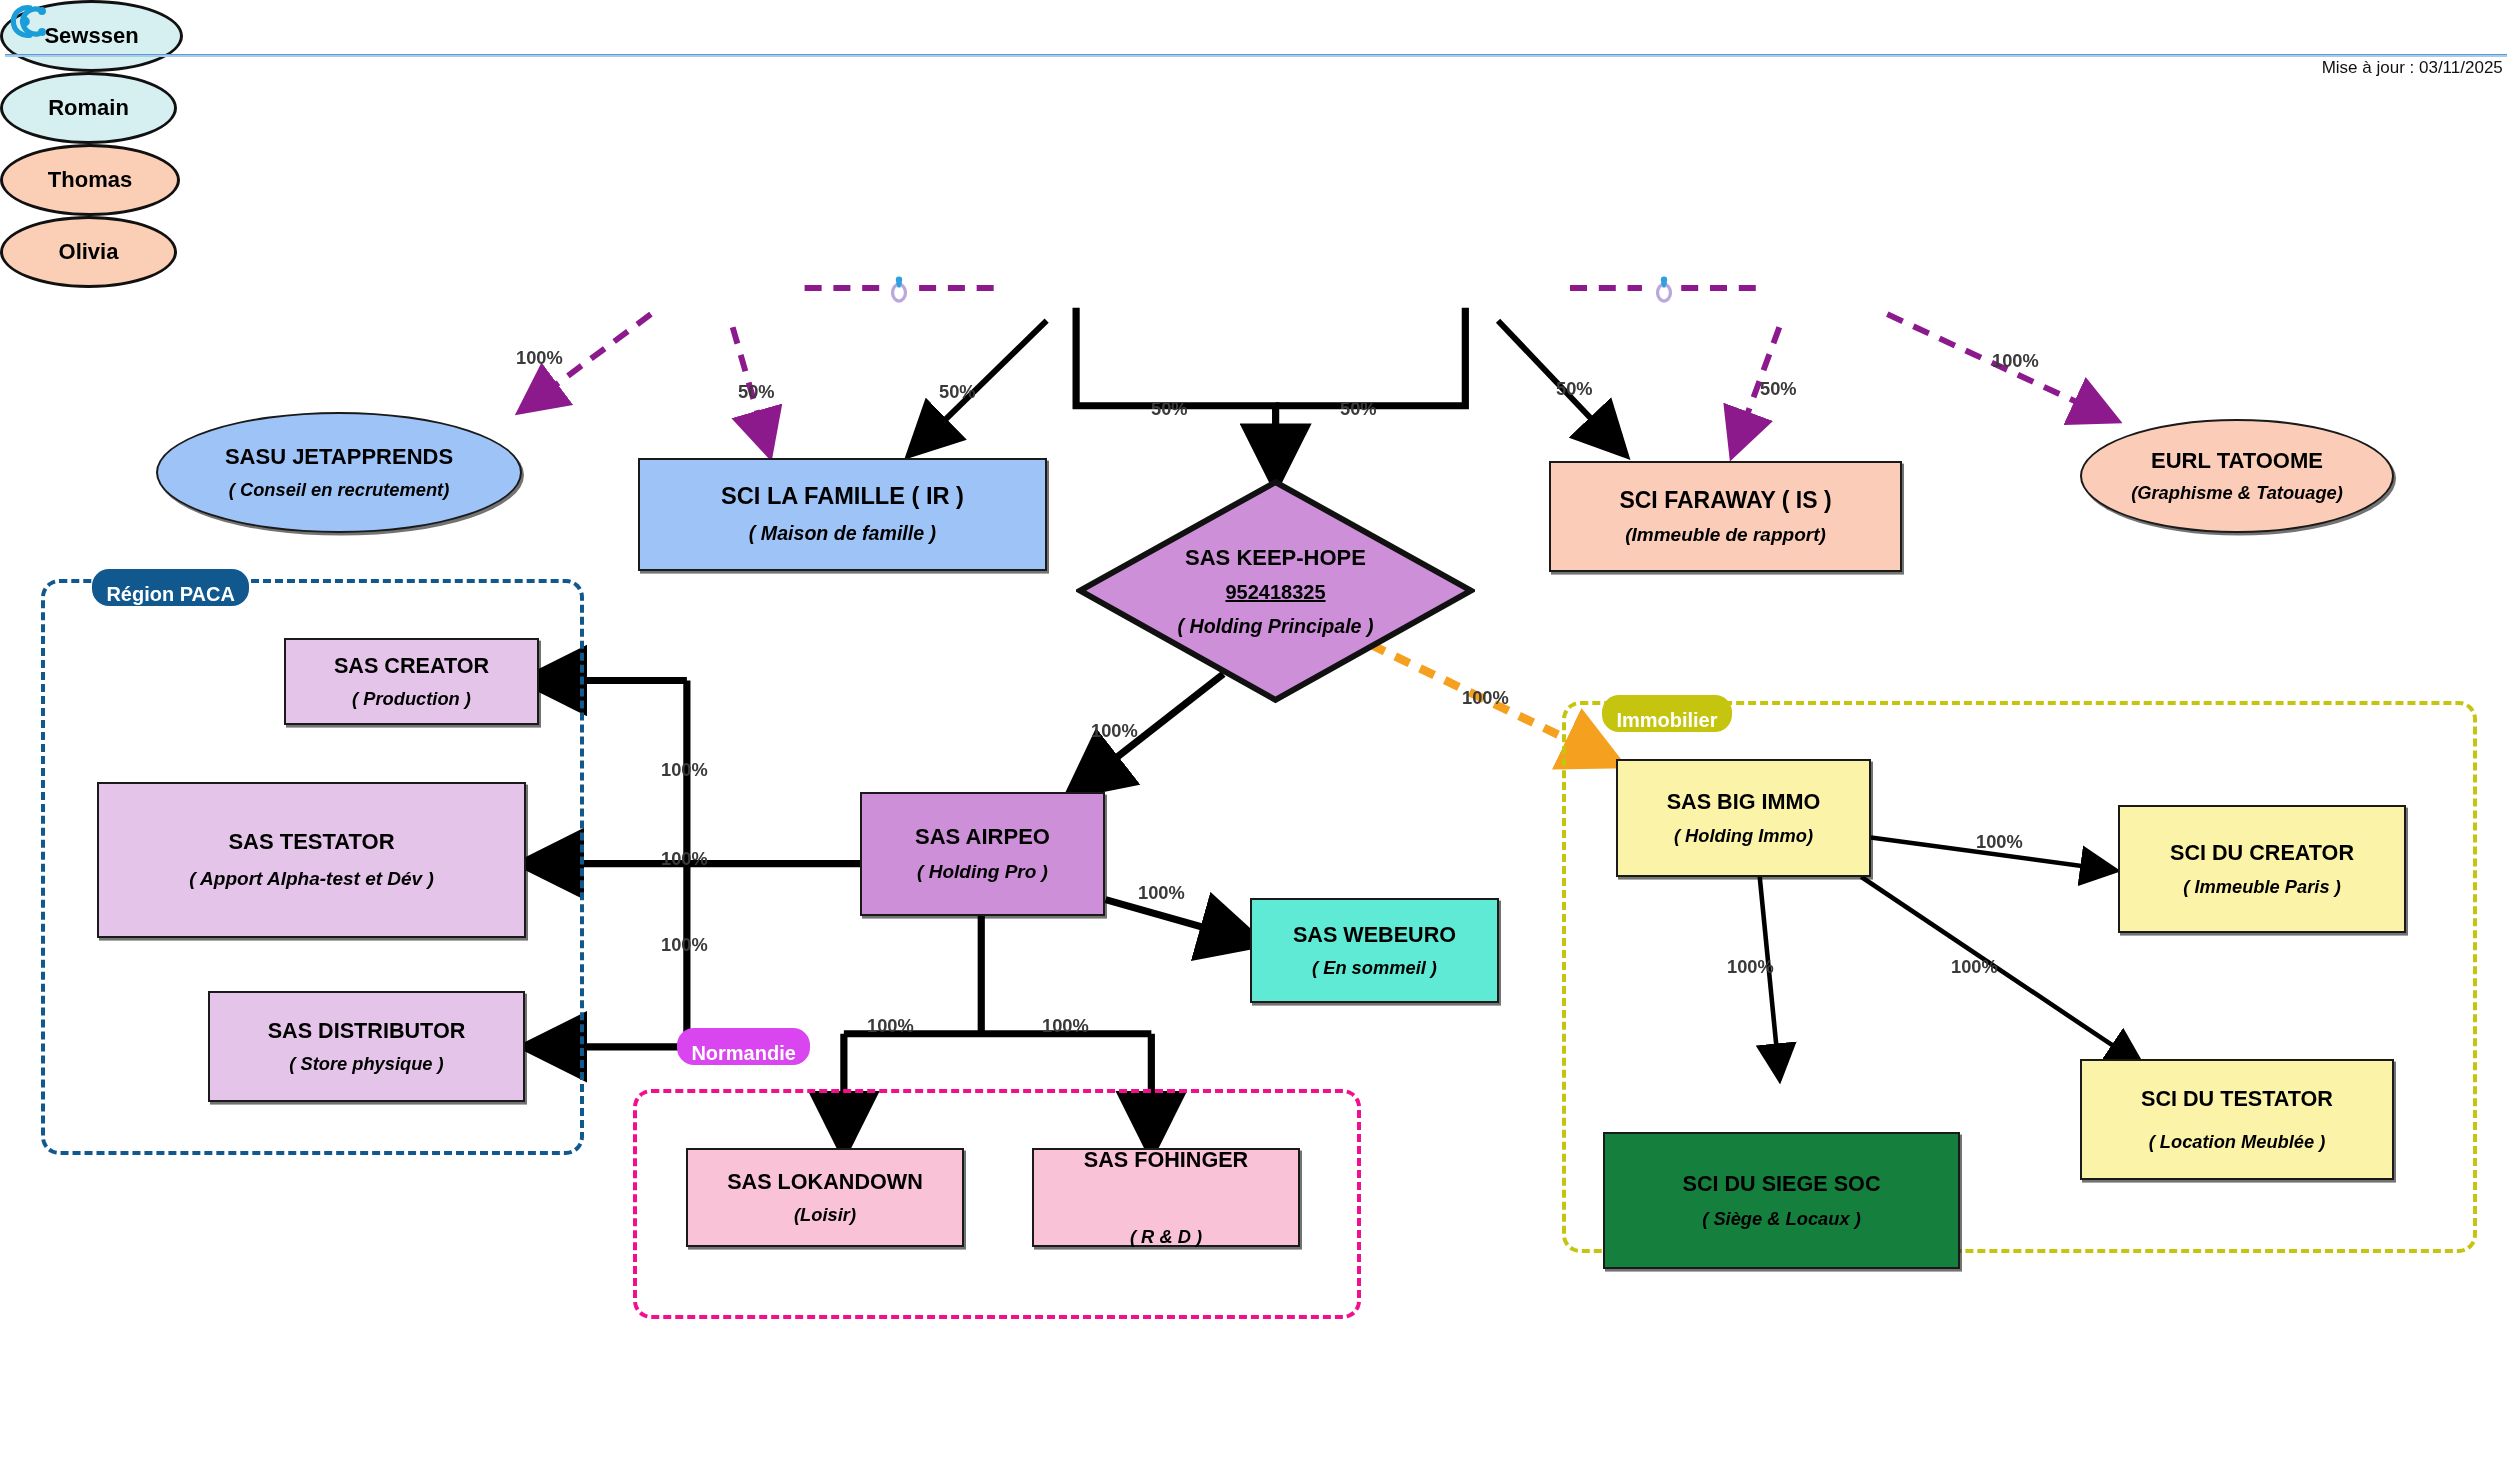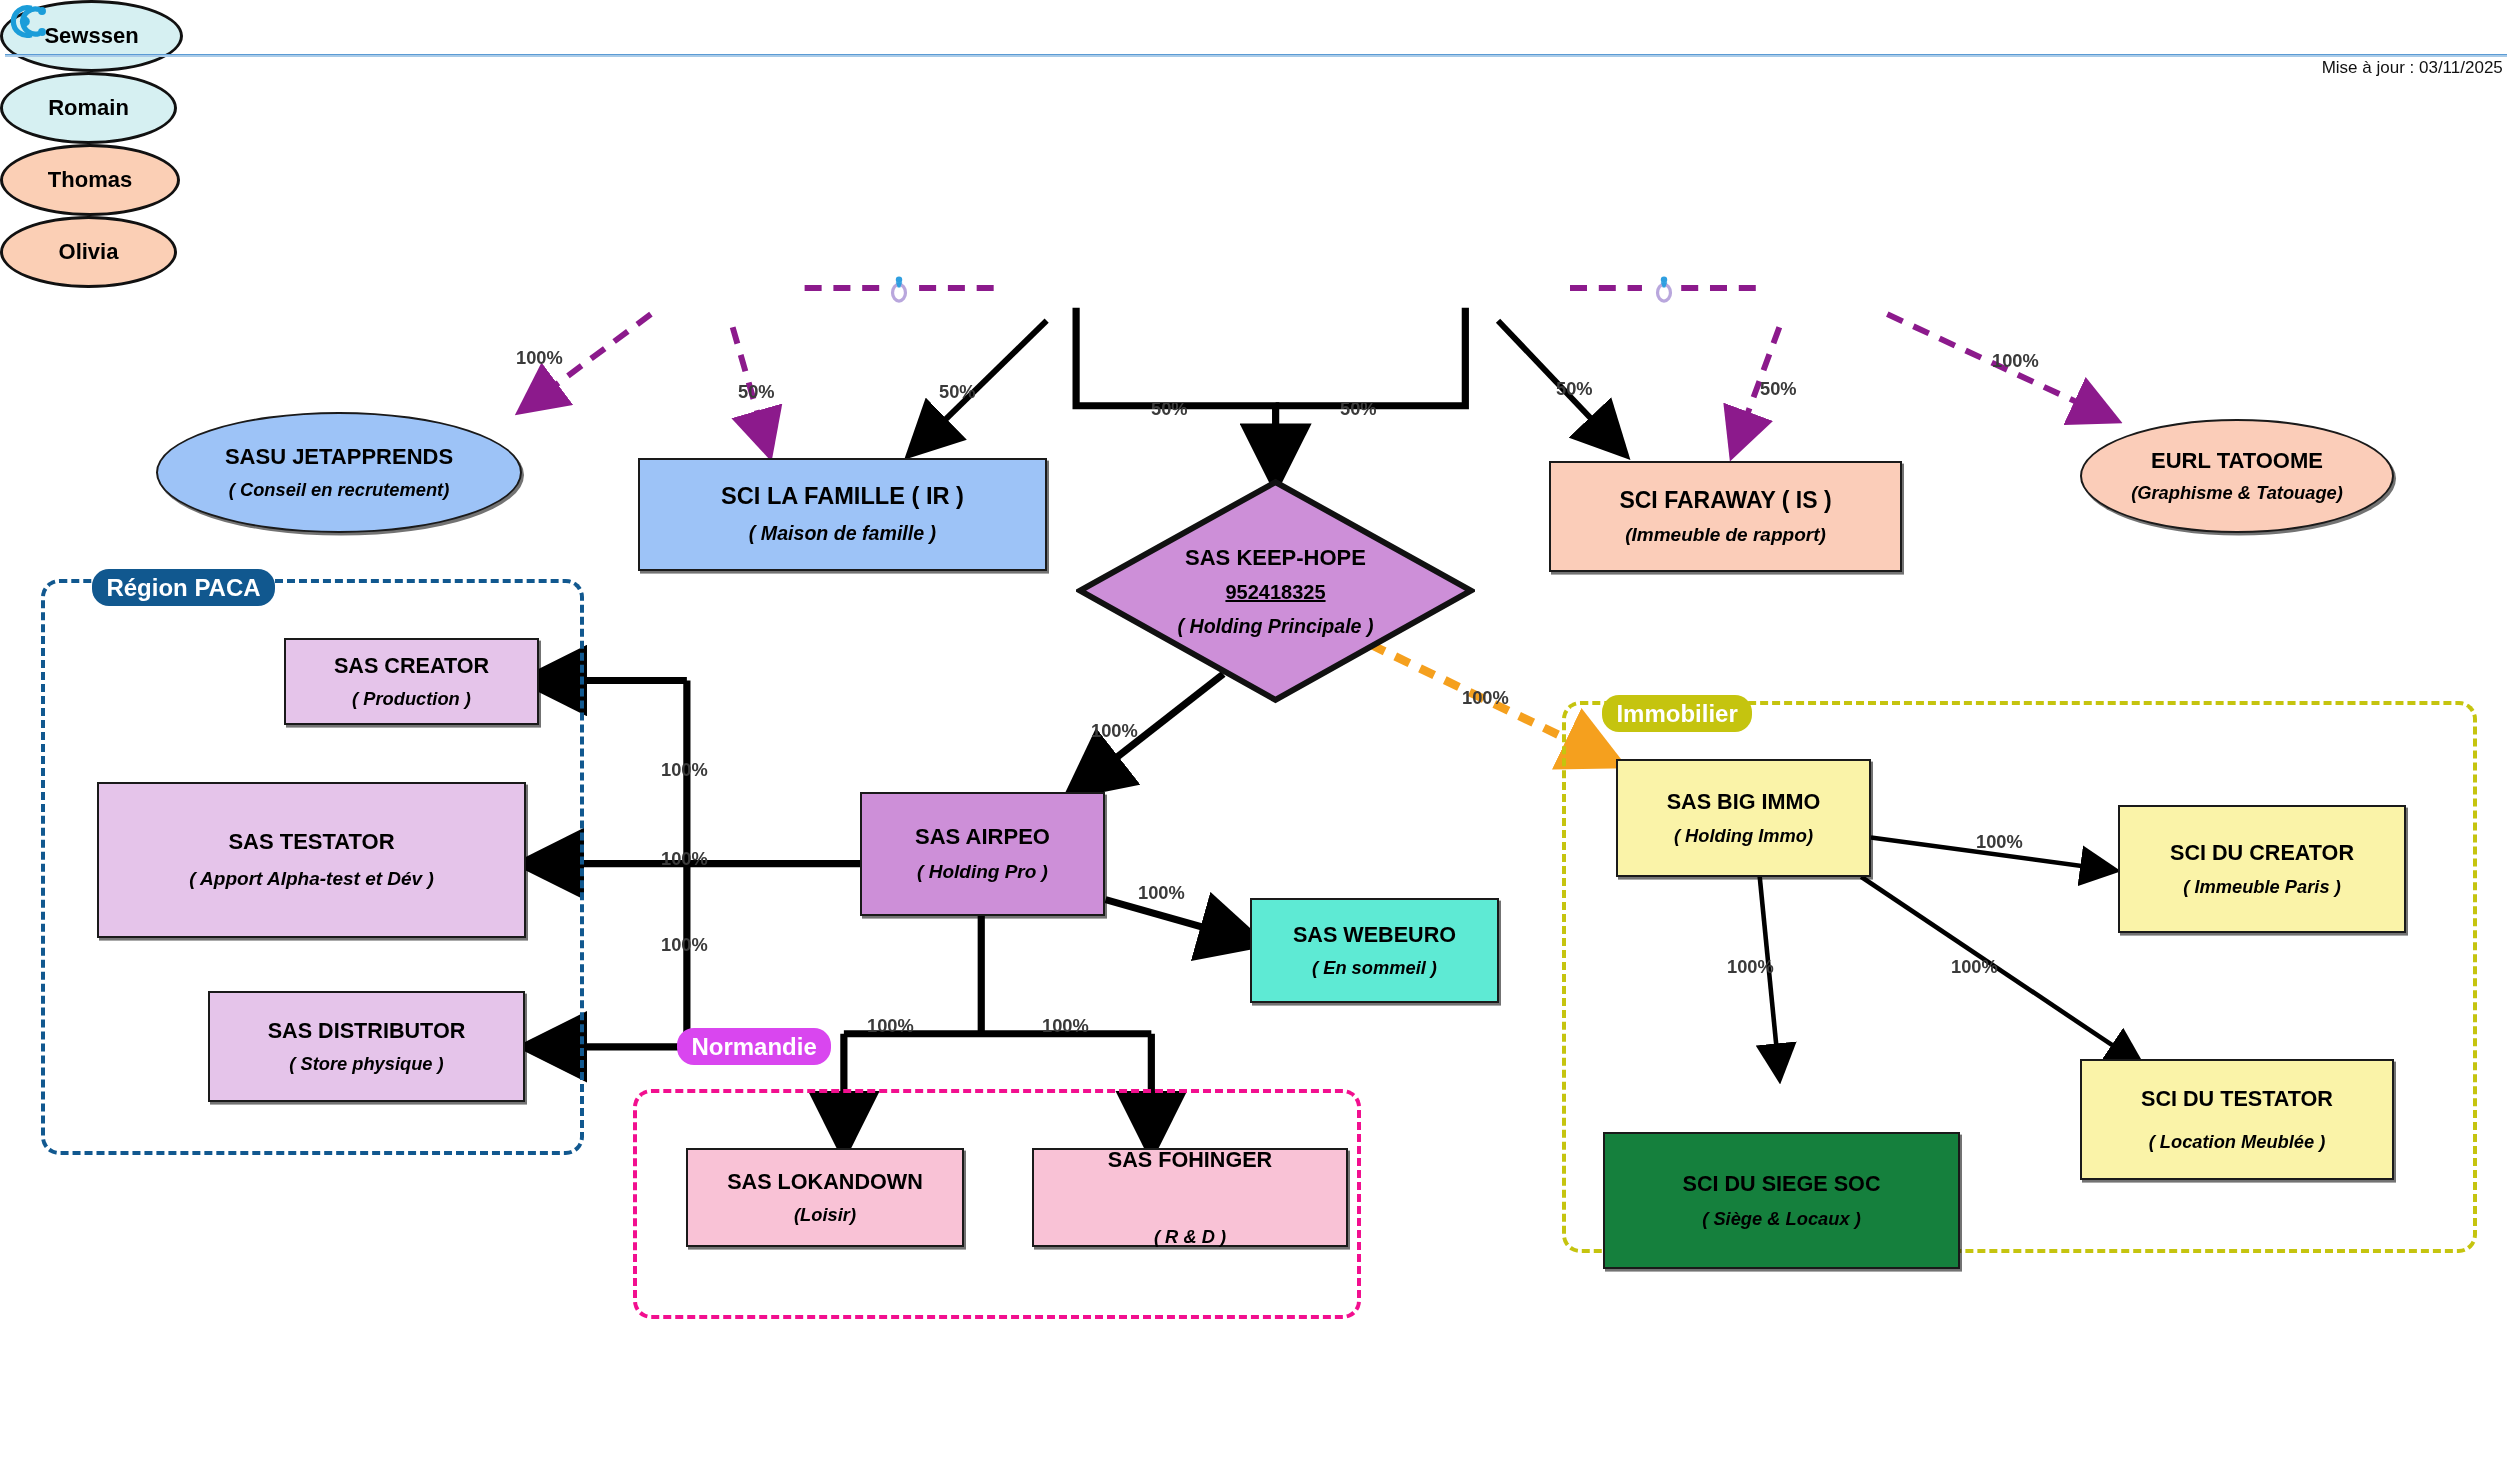--- a/index.html
+++ b/index.html
@@ -33,22 +33,22 @@
   .person .t1 { font-size:22px; font-weight:bold; }
 
   
   .pct { position:absolute; font-size:18.3px; font-weight:bold; color:#3a3a3a;
          white-space:nowrap; }
 
   
   .group { position:absolute; border-width:4.6px; border-style:dashed; border-radius:18.3px;
            background:transparent; }
   .group-tag { position:absolute; border-radius:17px; color:#fff; font-weight:bold;
-               display:flex; align-items:center; justify-content:center;
-               font-size:24px; padding:0 14.4px; height:37px; white-space:nowrap; }
+               display:flex; align-items:flex-end; justify-content:center;
+               font-size:20px; padding:0 14.4px; height:37px; white-space:nowrap; }
 
   
   .ring { position:absolute; width:22px; height:31px; }
 </style>
 </head>
 <body>
 
 <div id="root">
 
   <div id="header">
@@ -231,21 +231,21 @@
   <div class="node" style="left:1250px; top:898px; width:249px; height:105px; background:#5eead4;">
     <span class="t1" style="font-size:21.6px;">SAS WEBEURO</span>
     <span class="t2" style="font-size:18.3px; margin-top:11.8px;">( En sommeil )</span>
   </div>
 
   <div class="node" style="left:686px; top:1148px; width:278px; height:99px; background:#f9c2d6;">
     <span class="t1" style="font-size:21.6px;">SAS LOKANDOWN</span>
     <span class="t2" style="font-size:18.3px; margin-top:10.5px;">(Loisir)</span>
   </div>
 
-  <div class="node" style="left:1032px; top:1148px; width:316px; height:99px; background:#f9c2d6;gap:44px;">
+  <div class="node" style="left:1032px; top:1148px; width:268px; height:99px; background:#f9c2d6;gap:44px;">
     <span class="t1" style="font-size:21.6px;">SAS FOHINGER</span>
     <span class="t2" style="font-size:18.3px; margin-top:10.5px;">( R &amp; D )</span>
   </div>
 
   <div class="node" style="left:1616px; top:759px; width:255px; height:118px; background:#faf3a8;">
     <span class="t1" style="font-size:21.6px;">SAS BIG IMMO</span>
     <span class="t2" style="font-size:18.3px; margin-top:11.8px;">( Holding Immo)</span>
   </div>
 
   <div class="node" style="left:2118px; top:805px; width:288px; height:128px; background:#faf3a8;">

